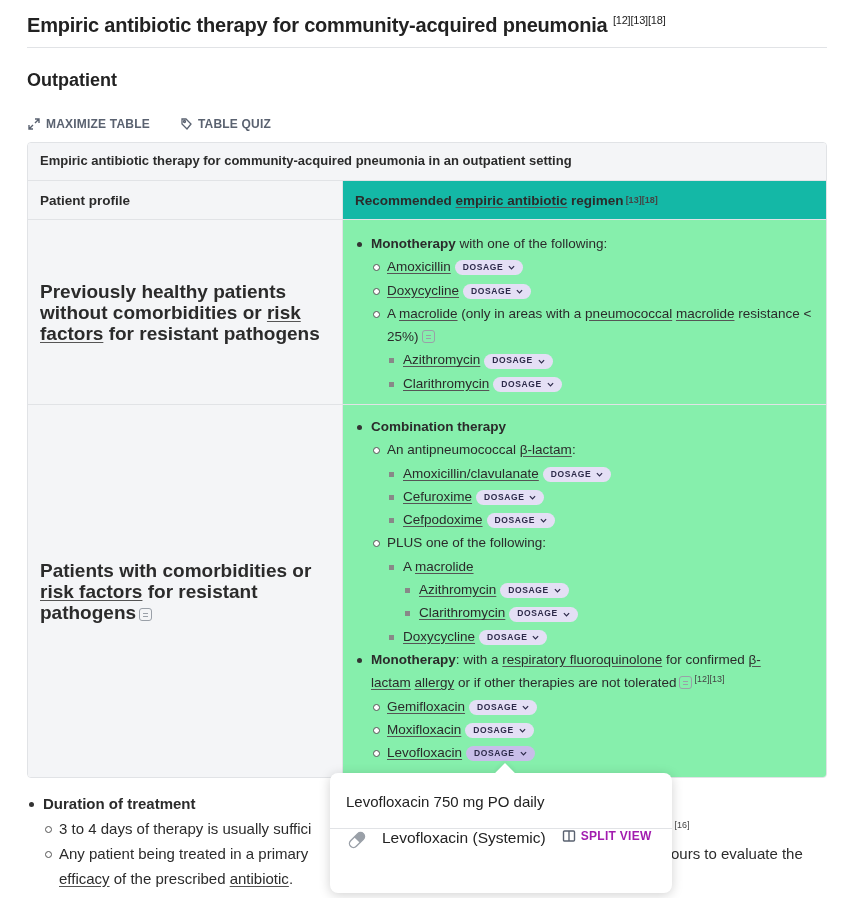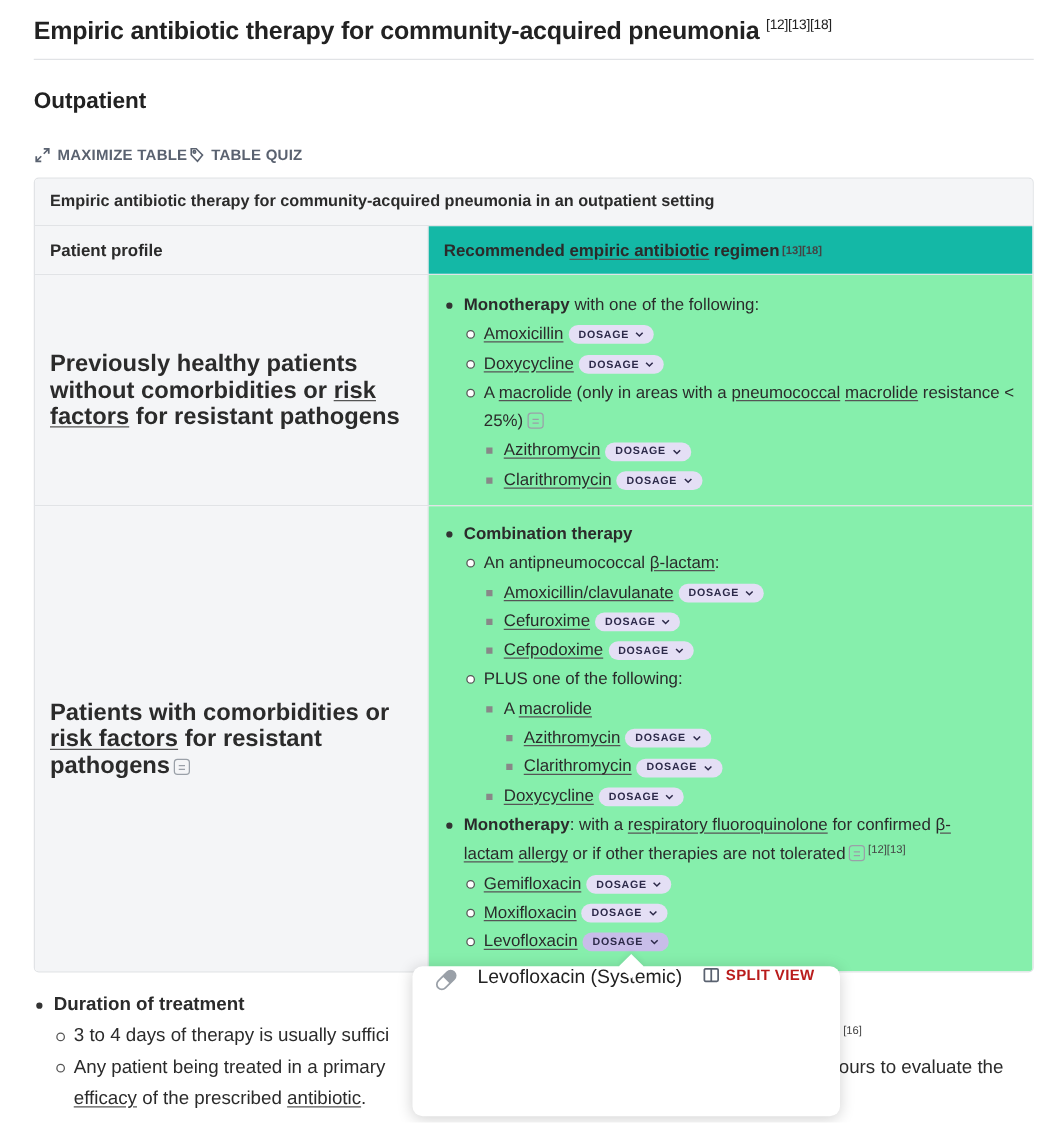--- a/index.html
+++ b/index.html
@@ -5,21 +5,21 @@
   * { box-sizing: border-box; margin: 0; padding: 0; }
   html, body { width: 841px; height: 898px; overflow: hidden; background: #ffffff; }
   body { font-family: "Liberation Sans", "DejaVu Sans", sans-serif; color: #2b2b2b; position: relative; }
   .u { text-decoration: underline; text-decoration-color: #555; text-underline-offset: 2px; cursor: pointer; }
   sup.ref { font-size: 9px; color: #444; vertical-align: super; line-height: 0; margin-left: 2px; }
 
   .page-title { position: absolute; left: 27px; top: 14px; width: 800px; font-size: 20px; font-weight: bold; color: #222; letter-spacing: -0.2px; padding-bottom: 10px; border-bottom: 1px solid #e1e3e6; }
   .page-title sup { font-size: 11px; font-weight: normal; vertical-align: super; line-height: 0; }
   .section-title { position: absolute; left: 27px; top: 70px; font-size: 18px; font-weight: bold; color: #222; }
 
-  .toolbar { position: absolute; left: 27px; top: 117px; display: flex; gap: 0; font-size: 12px; font-weight: bold; color: #5a6270; letter-spacing: 0.2px; }
+  .toolbar { position: absolute; left: 27px; top: 117px; display: flex; gap: 29px; font-size: 12px; font-weight: bold; color: #5a6270; letter-spacing: 0.2px; }
   .toolbar .tb { display: flex; align-items: center; gap: 5px; cursor: pointer; }
   .toolbar svg { width: 14px; height: 14px; }
 
   .table { position: absolute; left: 27px; top: 142px; width: 800px; border: 1px solid #e1e3e6; border-radius: 4px; overflow: hidden; font-size: 13.5px; }
   .table .caption { background: #f4f5f7; padding: 10px 12px; font-weight: bold; font-size: 13px; height: 38px; border-bottom: 1px solid #e1e3e6; }
   .row { display: flex; border-bottom: 1px solid #e1e3e6; }
   .row:last-child { border-bottom: none; }
   .cell-l { width: 315px; background: #f4f5f7; padding: 0 12px; border-right: 1px solid #e1e3e6; font-weight: bold; display: flex; align-items: center; line-height: 21px; font-size: 19px; }
   .cell-r { flex: 1; padding: 0 12px; background: #86efac; }
   .hdr .cell-l, .hdr .cell-r { height: 38px; display: flex; align-items: center; font-weight: bold; font-size: 13.5px; }
@@ -48,21 +48,21 @@
   .duration li { font-size: 15px; line-height: 25px; }
   .duration .l1 > li::before { top: 11px; }
   .duration .l2 > li::before { top: 10px; }
 
   .popover { position: absolute; left: 330px; top: 773px; width: 342px; height: 120px; background: #fff; border-radius: 8px; box-shadow: 0 2px 12px rgba(0,0,0,0.18); }
   .popover::before { content: ""; position: absolute; left: 168px; top: -7px; width: 14px; height: 14px; background: #fff; transform: rotate(45deg); box-shadow: -2px -2px 4px rgba(0,0,0,0.05); }
   .popover .dose { padding: 20px 16px 0 16px; height: 56px; font-size: 15px; color: #222; border-bottom: 1px solid #e1e3e6; position: relative; }
   .popover .foot { display: flex; align-items: flex-start; padding: 0 16px; height: 64px; }
   .popover .pill { width: 22px; height: 22px; margin-right: 14px; }
   .popover .drug { font-size: 15.5px; color: #222; cursor: pointer; }
-  .popover .split { display: flex; align-items: center; gap: 5px; margin-left: 16px; font-size: 12px; font-weight: bold; color: #b91c1c; letter-spacing: 0.3px; cursor: pointer; }
+  .popover .split { display: flex; align-items: center; gap: 5px; margin-left: 16px; font-size: 12px; font-weight: bold; color: #a21caf; letter-spacing: 0.3px; cursor: pointer; }
   .popover .split svg { width: 14px; height: 14px; }
 </style>
 </head>
 <body>
 
 <h1 class="page-title"><span>Empiric antibiotic therapy for community-acquired pneumonia</span> <sup>[12][13][18]</sup></h1>
 
 <h2 class="section-title">Outpatient</h2>
 
 <div class="toolbar">
@@ -223,20 +223,21 @@
     <li style="padding-left:16px;"><b>Duration of treatment</b>
       <ul class="l2">
         <li><span>3 to 4 days of therapy is usually suffici</span><span style="position:absolute; left:617px;"><span>g.</span><sup class="ref">[16]</sup></span></li>
         <li><span style="position:absolute; left:628px;">ours to evaluate the</span><span>Any patient being treated in a primary </span><br><span class="u">efficacy</span><span> of the prescribed </span><span class="u">antibiotic</span><span>.</span></li>
       </ul>
     </li>
   </ul>
 </div>
 
 <div class="popover">
+  <div class="dose">Levofloxacin 750 mg PO daily</div>
   <div class="foot">
     <svg class="pill" viewBox="0 0 22 22">
         <g transform="rotate(-45 11 11)">
           <rect x="2" y="7" width="18" height="8" rx="4" fill="#fff" stroke="#9aa0a8" stroke-width="1.4"></rect>
           <path d="M11 7h5a4 4 0 0 1 0 8h-5z" fill="#9aa0a8"></path>
         </g>
       </svg>
     <span class="drug">Levofloxacin (Systemic)</span>
     <span class="split">
       <svg viewBox="0 0 14 14" fill="none" stroke="#5a6270" stroke-width="1.4">

